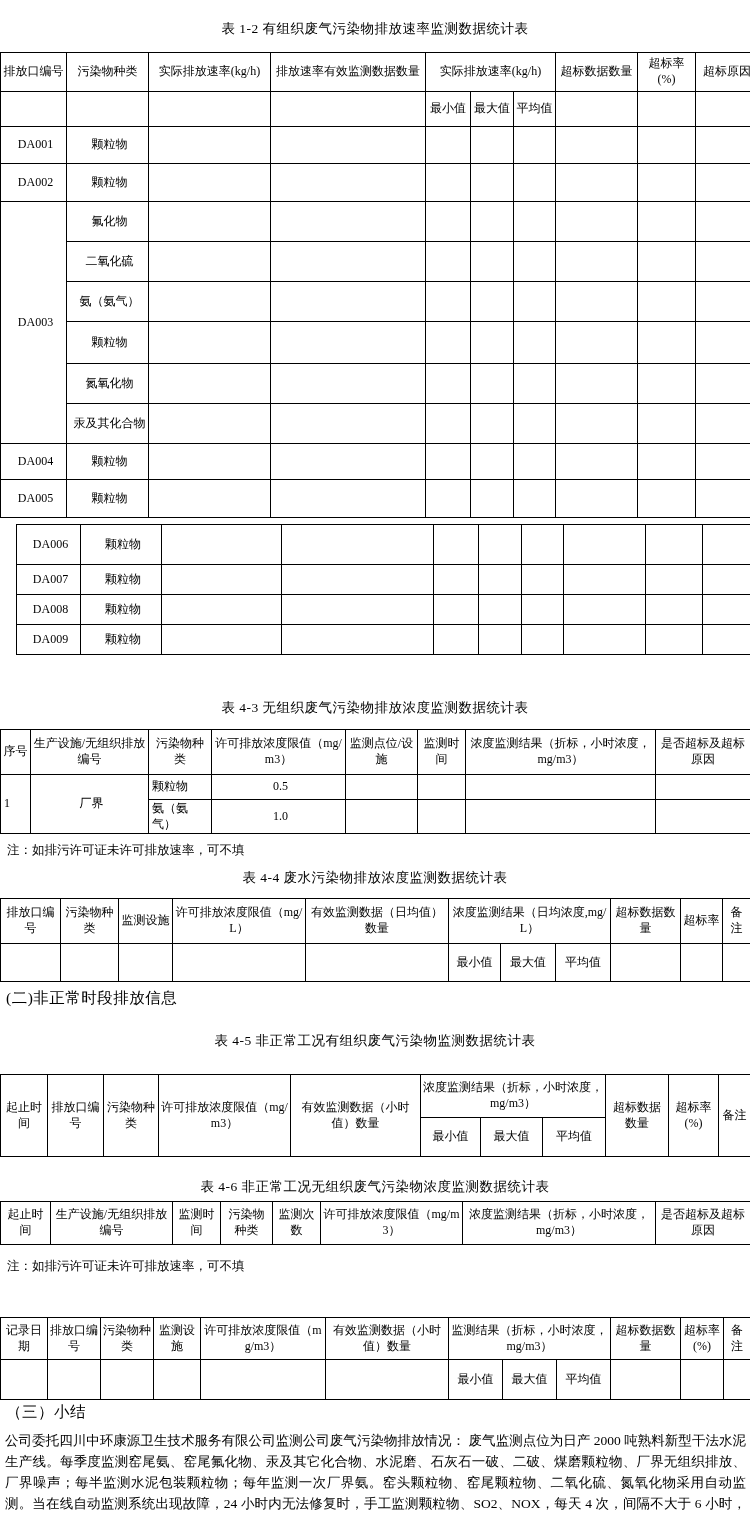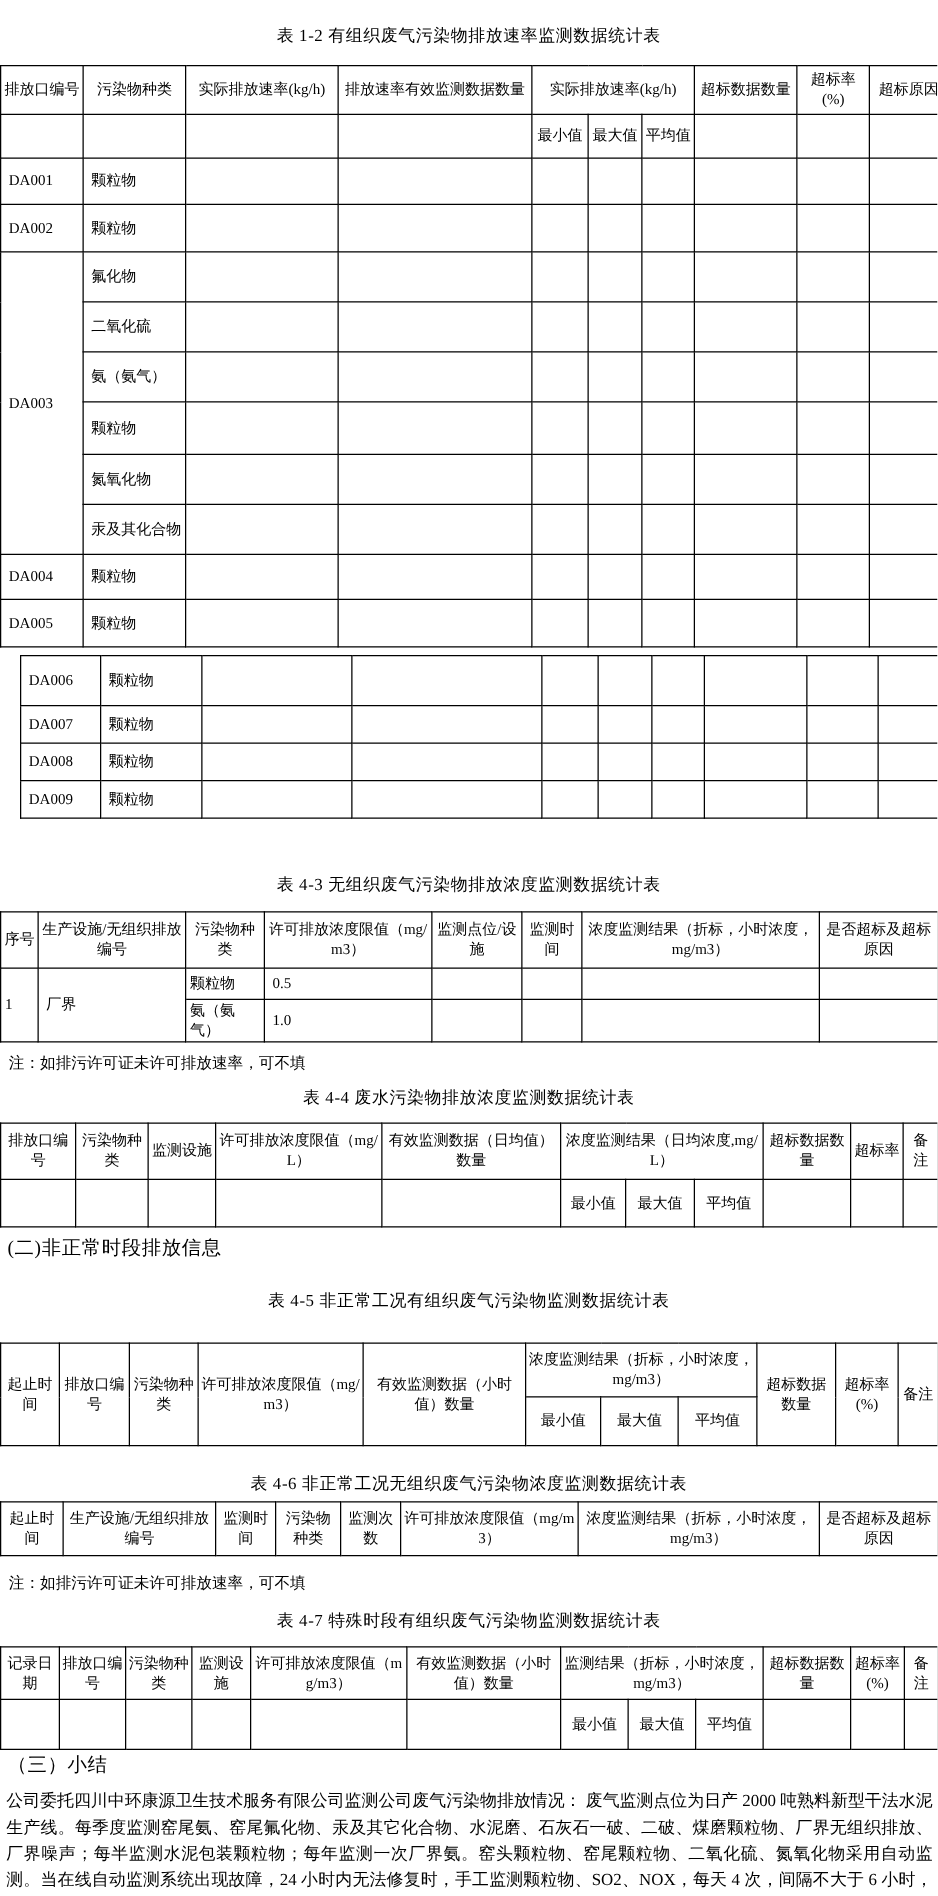--- a/index.html
+++ b/index.html
@@ -6,21 +6,21 @@
   .page{
     position:relative;width:750px;height:1517px;overflow:hidden;background:#ffffff;
     font-family:"Liberation Serif","DejaVu Serif",serif;color:#000;
   }
   .ttl{position:absolute;left:0;width:750px;text-align:center;font-size:13.5px;letter-spacing:.5px;white-space:nowrap;}
   .note{position:absolute;left:7px;font-size:12.5px;}
   .sec{position:absolute;left:6px;font-size:15.5px;letter-spacing:.5px;}
   table{border-collapse:collapse;table-layout:fixed;position:absolute;}
   td,th{border:1px solid #000;font-weight:normal;font-size:12px;line-height:1.3;
         text-align:center;vertical-align:middle;padding:1px 2px;word-break:break-all;overflow:hidden;}
-  td.tl{text-align:left;padding-left:6px;}
+  td.tl{text-align:center;padding-left:6px;}
   td.tl2{text-align:left;padding-left:3px;}
   .summary{position:absolute;left:5px;width:741px;font-size:13.5px;line-height:21px;text-align:justify;}
 </style>
 </head>
 <body>
 
 <div class="page">
 
   <div class="ttl" style="top:20px">表 1-2 有组织废气污染物排放速率监测数据统计表</div>
 
@@ -395,21 +395,20 @@
       <th>监测次数</th>
       <th>许可排放浓度限值（mg/m3）</th>
       <th>浓度监测结果（折标，小时浓度，mg/m3）</th>
       <th>是否超标及超标原因</th>
     </tr>
   </tbody>
     </table>
 
   <div class="note" style="top:1258px">注：如排污许可证未许可排放速率，可不填</div>
 
-  <div class="ttl" style="top:1288px">表 4-7 特殊时段有组织废气污染物监测数据统计表</div>
 
   <table style="top:1317px;left:0;width:750px">
     <colgroup>
         <col style="width:47px">
         <col style="width:53px">
         <col style="width:53px">
         <col style="width:47px">
         <col style="width:125px">
         <col style="width:123px">
         <col style="width:54px">

